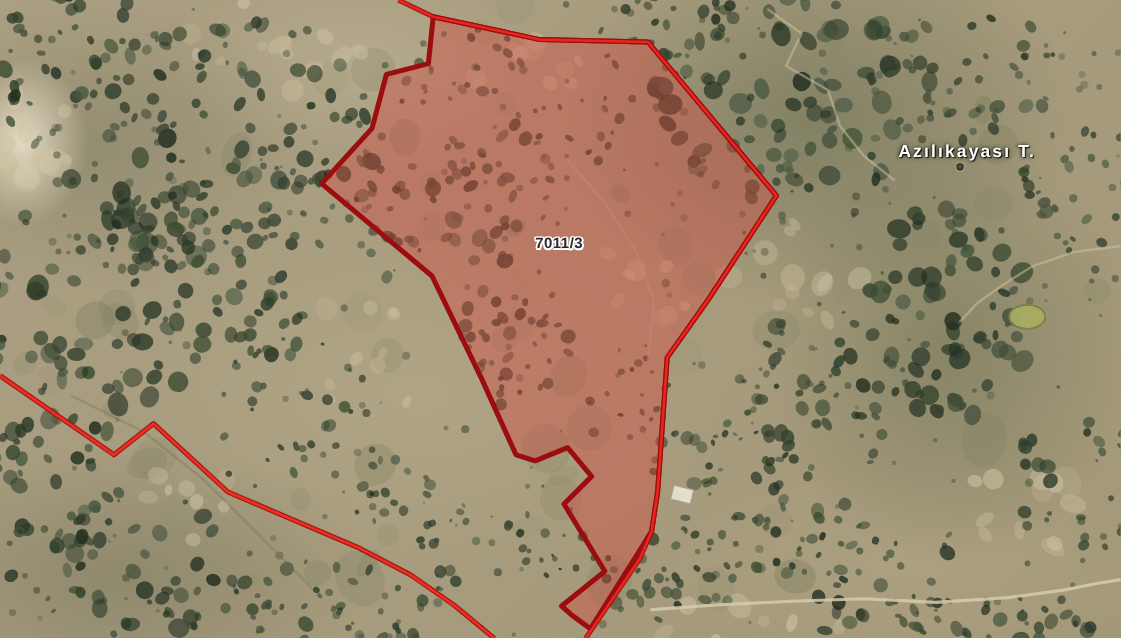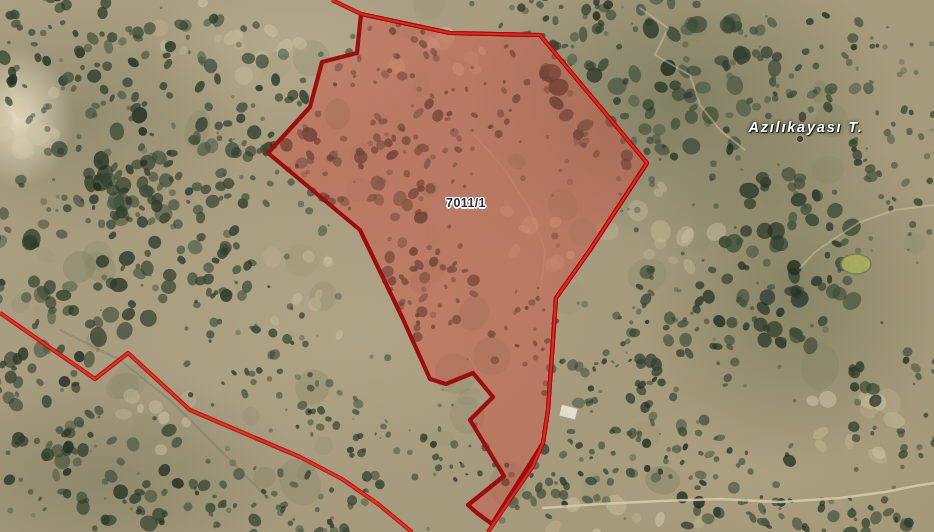--- a/index.html
+++ b/index.html
@@ -34,21 +34,20 @@
     font-weight:bold;
     letter-spacing:.4px;
     color:#2a2a33;
     text-shadow:
       -1px -1px 0 #fff, 1px -1px 0 #fff, -1px 1px 0 #fff, 1px 1px 0 #fff,
       0 -1.5px 0 #fff, 0 1.5px 0 #fff, -1.5px 0 0 #fff, 1.5px 0 0 #fff;
   }
   .place-label{
     font-size:14.5px;
     font-weight:bold;
-    font-style:italic;
     letter-spacing:1.8px;
     color:#ffffff;
     text-shadow:1px 1px 1px rgba(0,0,0,.9), 0 0 4px rgba(0,0,0,.65), -1px 0 2px rgba(0,0,0,.5);
   }
   .peak-marker{
     position:absolute;
     transform:translate(-50%,-50%);
     width:6px;height:6px;border-radius:50%;
     background:#55503f;
     border:1px solid #23211a;
@@ -1653,16 +1652,16 @@
       <ellipse cx="856" cy="264" rx="15" ry="10" fill="#a8ad62" stroke="#7a7f49" stroke-width="1.5" opacity="0.95"></ellipse>
       <rect x="560" y="406" width="17" height="12" fill="#e8e2d2" stroke="#a89f8a" stroke-width="1" transform="rotate(14 568 412)" opacity="0.95"></rect>
     </svg>
   <svg id="overlay-svg" width="934" height="532" viewBox="0 0 934 532">
       <polygon points="361,14 450,33 540,35 647,163 590,250 556,298 548,410 543,443 492,524 477,513 468,505 504,476 470,420 493,397 473,373 446,384 430,379 402,317 360,230 268,153 310,107 322,62 357,53" fill="rgba(210,75,65,0.42)" stroke="#9c0d10" stroke-width="4.2" stroke-linejoin="round"></polygon>
       <polyline points="332,0 361,14 450,33 540,35 647,163 590,250 556,298 548,410 543,443 533,466 488,532" fill="none" stroke="#9c0d10" stroke-width="4.2" stroke-linejoin="round" opacity="0.9"></polyline>
       <polyline points="332,0 361,14 450,33 540,35 647,163 590,250 556,298 548,410 543,443 533,466 488,532" fill="none" stroke="#e7261d" stroke-width="2.2" stroke-linejoin="round"></polyline>
       <polyline points="0,313 95,379 128,353 190,410 300,457 342,479 378,504 412,532" fill="none" stroke="#9c0d10" stroke-width="4.2" stroke-linejoin="round" opacity="0.9"></polyline>
       <polyline points="0,313 95,379 128,353 190,410 300,457 342,479 378,504 412,532" fill="none" stroke="#ee2f20" stroke-width="2.2" stroke-linejoin="round"></polyline>
     </svg>
-  <div class="map-label parcel-label" id="parcel-label" style="left: 466px; top: 203px;">7011/1</div>
+  <div class="map-label parcel-label" id="parcel-label" style="left: 466px; top: 203px;">7011/3</div>
   <div class="map-label place-label" id="place-label" style="left: 806px; top: 127px;">Azılıkayası T.</div>
   <div class="peak-marker" id="peak-marker" style="left: 800px; top: 139px;"></div>
 </div>
 
 </body></html>

